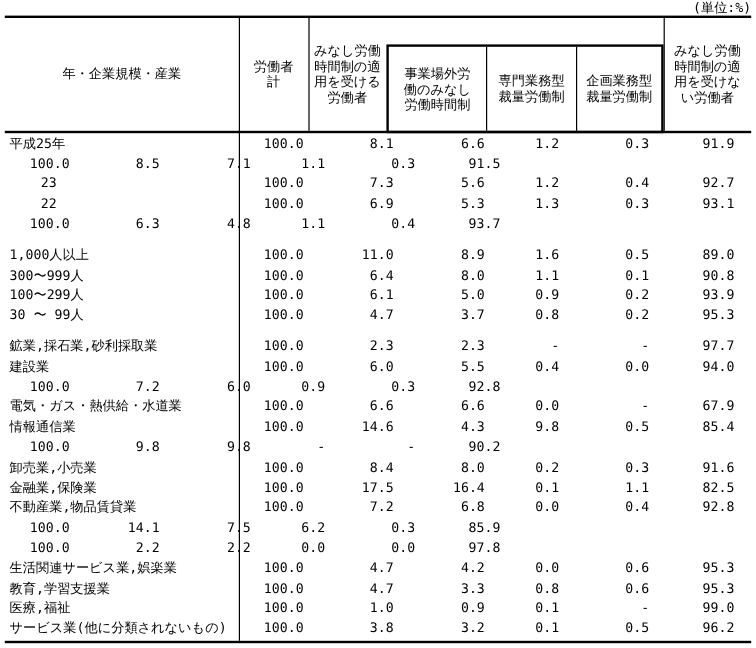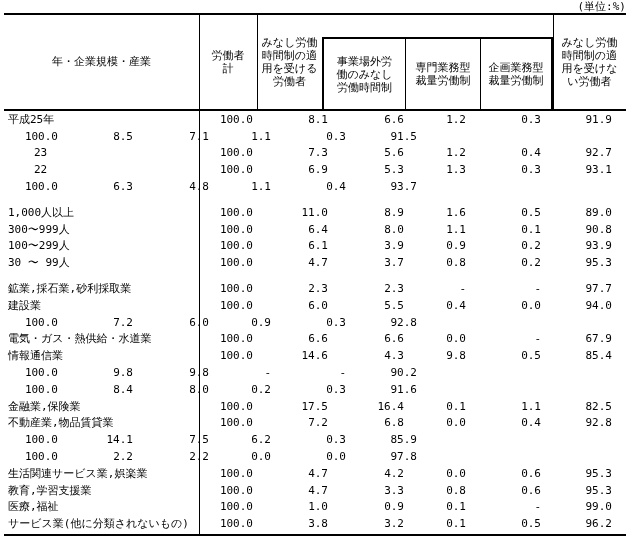--- a/index.html
+++ b/index.html
@@ -199,21 +199,21 @@
         <div class="val c2">6.4</div>
         <div class="val c3">8.0</div>
         <div class="val c4">1.1</div>
         <div class="val c5">0.1</div>
         <div class="val c6">90.8</div>
       </div>
       <div class="trow">
         <div class="lbl">100〜299人</div>
         <div class="val c1">100.0</div>
         <div class="val c2">6.1</div>
-        <div class="val c3">3.9</div>
+        <div class="val c3">5.0</div>
         <div class="val c4">0.9</div>
         <div class="val c5">0.2</div>
         <div class="val c6">93.9</div>
       </div>
       <div class="trow">
         <div class="lbl">30 〜 99人</div>
         <div class="val c1">100.0</div>
         <div class="val c2">4.7</div>
         <div class="val c3">3.7</div>
         <div class="val c4">0.8</div>
@@ -267,20 +267,21 @@
       </div>
       <div class="trow">
         <div class="val c1">100.0</div>
         <div class="val c2">9.8</div>
         <div class="val c3">9.8</div>
         <div class="val c4">-</div>
         <div class="val c5">-</div>
         <div class="val c6">90.2</div>
       </div>
       <div class="trow">
+        <div class="lbl">卸売業,小売業</div>
         <div class="val c1">100.0</div>
         <div class="val c2">8.4</div>
         <div class="val c3">8.0</div>
         <div class="val c4">0.2</div>
         <div class="val c5">0.3</div>
         <div class="val c6">91.6</div>
       </div>
       <div class="trow">
         <div class="lbl">金融業,保険業</div>
         <div class="val c1">100.0</div>

